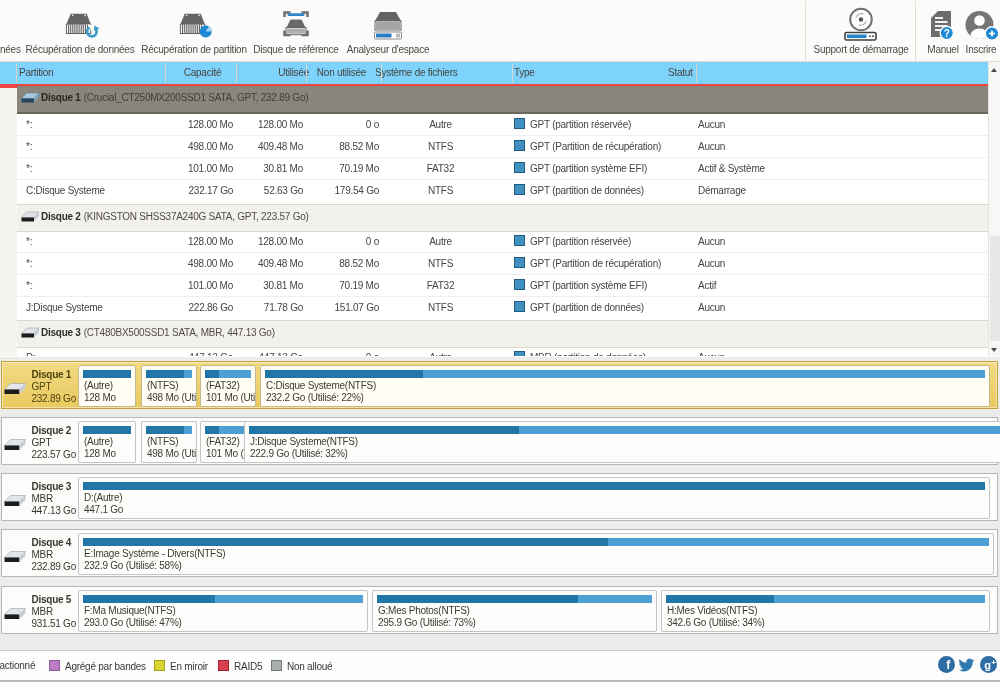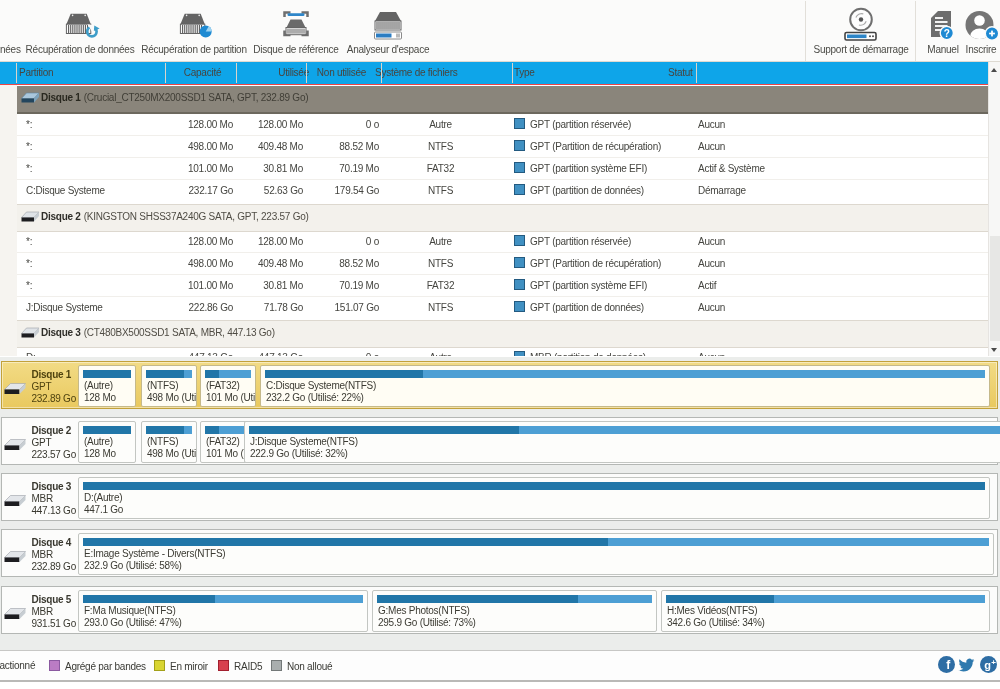--- a/index.html
+++ b/index.html
@@ -7,21 +7,21 @@
 .abs{position:absolute}
 
 #toolbar{position:absolute;left:0;top:0;width:1000px;height:61px;background:#fbfbfa;border-bottom:1px solid #dedad2}
 #toolbar .vsep{position:absolute;top:1px;height:60px;width:1px;background:#e2dfd9}
 .titem{position:absolute;text-align:center;color:#4b4b46;font-size:10px}
 .titem .lbl{position:absolute;top:44px;left:50%;transform:translateX(-50%);white-space:nowrap}
 .titem svg{position:absolute;top:7px;left:50%;transform:translateX(-50%)}
 
 #grid{position:absolute;left:0;top:62px;width:1000px;height:294px;background:#fff;overflow:hidden}
 #gutter{position:absolute;left:0;top:0;width:17px;height:294px;background:#f6f4f0}
-#ghead{position:absolute;left:0;top:0;width:1000px;height:22px;background:#0ea5e9;border-bottom:1px solid #ef4444;color:#484540}
+#ghead{position:absolute;left:0;top:0;width:1000px;height:22px;background:#7dd3fc;border-bottom:4px solid #ef4444;color:#484540}
 #ghead .hsep{position:absolute;top:1px;height:20px;width:1px;background:#d9d4cb}
 .row{position:absolute;left:17px;width:971px;height:22px;}
 .cell{position:absolute;top:0;height:22px;line-height:22px;white-space:nowrap}
 .c1{left:9px}
 .c2{left:148px;width:68px;text-align:right}
 .c3{left:219px;width:67px;text-align:right}
 .c4{left:289px;width:73px;text-align:right}
 .c5{left:358px;width:131px;text-align:center}
 .c6{left:497px}
 .c7{left:681px}

